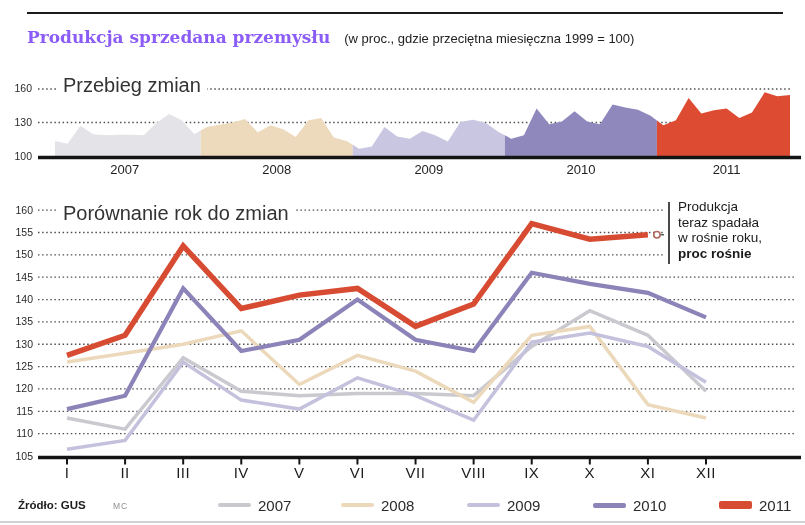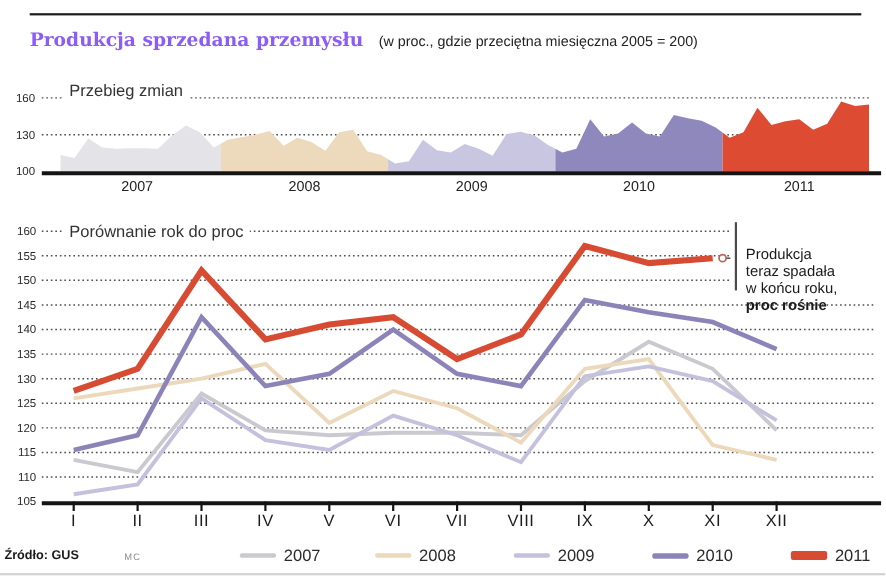--- a/index.html
+++ b/index.html
@@ -2,46 +2,46 @@
 <html><head>
 <meta charset="utf-8">
 <style>
   html,body{margin:0;padding:0;background:#fff;}
   #page{position:relative;width:805px;height:525px;background:#ffffff;overflow:hidden;
         font-family:"Liberation Sans",sans-serif;}
   .toprule{position:absolute;left:27px;top:12px;width:756px;height:2px;background:#1b1b1b;}
   .titlerow{position:absolute;left:27px;top:27px;display:flex;align-items:baseline;gap:14px;}
   .title{font-family:"DejaVu Serif",serif;font-weight:bold;font-size:17px;color:#8b5cf6;}
   .subtitle{font-size:13px;color:#222;}
-  .chart-label{position:absolute;background:#fff;padding:0 6px;font-size:15px;color:#333;}
+  .chart-label{position:absolute;background:#fff;padding:0 6px;font-size:20px;color:#333;}
   .chart-label.c1{left:57px;top:74px;}
   .chart-label.c2{left:57px;top:202px;}
   svg{position:absolute;left:0;}
   #chart1{top:70px;}
   #chart2{top:195px;}
   .annotation{position:absolute;left:664px;top:196px;width:141px;height:72px;background:#fff;}
   .annotation .bar{position:absolute;left:4px;top:6px;width:2px;height:62px;background:#4a4a4a;}
-  .annotation .txt{position:absolute;left:14px;top:3px;font-size:13.5px;line-height:15.5px;color:#1a1a1a;margin-top:24px;}
+  .annotation .txt{position:absolute;left:14px;top:3px;font-size:13.5px;line-height:15.5px;color:#1a1a1a;}
   .annotation .txt .b{font-weight:bold;}
-  .source{position:absolute;left:4px;top:499px;font-size:11.5px;font-weight:bold;color:#1b1b1b;}
+  .source{position:absolute;left:18px;top:499px;font-size:11.5px;font-weight:bold;color:#1b1b1b;}
   .mc{position:absolute;left:113px;top:501px;font-size:8.5px;font-weight:normal;letter-spacing:1px;color:#8f8f8f;}
   .legend-item{position:absolute;top:496px;display:flex;align-items:center;height:18px;}
   .legend-item .swatch{display:inline-block;width:33px;border-radius:2px;margin-right:7px;}
   .legend-item .lab{font-size:15px;color:#2b2b2b;}
   .botrule{position:absolute;left:0;top:521px;width:805px;height:2px;background:#d2d2d6;}
 </style>
 </head>
 <body>
 
 <div id="page">
   <div class="toprule"></div>
 
   <div class="titlerow">
     <span class="title">Produkcja sprzedana przemysłu</span>
-    <span class="subtitle">(w proc., gdzie przeciętna miesięczna 2005 = 200)</span>
+    <span class="subtitle">(w proc., gdzie przeciętna miesięczna 1999 = 100)</span>
   </div>
 
   <svg id="chart1" width="805" height="125" viewBox="0 0 805 125" xmlns="http://www.w3.org/2000/svg">
       <line x1="38" y1="52.499" x2="792" y2="52.499" stroke="#4f4f4f" stroke-width="1.3" stroke-dasharray="1.5 2.6"></line>
       <line x1="38" y1="18.998000000000005" x2="792" y2="18.998000000000005" stroke="#4f4f4f" stroke-width="1.3" stroke-dasharray="1.5 2.6"></line>
       <path d="M55.0,86 L55.0,70.9 L55.0,70.9 L67.7,73.7 L80.3,55.8 L93.0,64.2 L105.7,65.3 L118.4,64.8 L131.0,64.8 L143.7,65.3 L156.4,53.1 L169.1,44.1 L181.7,50.3 L194.4,64.2 L200.7,60.6 L200.7,86 Z" fill="#e3e3e8"></path>
       <text x="124.69827586206897" y="104" font-family="&quot;Liberation Sans&quot;,sans-serif" font-size="13" fill="#222" text-anchor="middle">2007</text>
       <path d="M200.7,86 L200.7,60.6 L207.1,57.0 L219.7,54.7 L232.4,52.5 L245.1,49.1 L257.8,62.5 L270.4,55.3 L283.1,59.2 L295.8,67.0 L308.4,50.3 L321.1,48.0 L333.8,67.6 L346.5,70.9 L352.8,74.8 L352.8,86 Z" fill="#edd9bc"></path>
       <text x="276.76724137931035" y="104" font-family="&quot;Liberation Sans&quot;,sans-serif" font-size="13" fill="#222" text-anchor="middle">2008</text>
       <path d="M352.8,86 L352.8,74.8 L359.1,78.7 L371.8,76.5 L384.5,57.0 L397.2,66.5 L409.8,68.7 L422.5,60.9 L435.2,65.3 L447.8,71.5 L460.5,51.9 L473.2,49.7 L485.9,53.1 L498.5,62.0 L504.9,65.3 L504.9,86 Z" fill="#c9c6e1"></path>
@@ -107,28 +107,28 @@
       <text x="531.72" y="283" font-family="&quot;Liberation Sans&quot;,sans-serif" font-size="15" fill="#1c1c1c" text-anchor="middle" letter-spacing="0.5">IX</text>
       <line x1="589.8100000000001" y1="261" x2="589.8100000000001" y2="269.5" stroke="#141414" stroke-width="2"></line>
       <text x="589.8100000000001" y="283" font-family="&quot;Liberation Sans&quot;,sans-serif" font-size="15" fill="#1c1c1c" text-anchor="middle" letter-spacing="0.5">X</text>
       <line x1="647.9000000000001" y1="261" x2="647.9000000000001" y2="269.5" stroke="#141414" stroke-width="2"></line>
       <text x="647.9000000000001" y="283" font-family="&quot;Liberation Sans&quot;,sans-serif" font-size="15" fill="#1c1c1c" text-anchor="middle" letter-spacing="0.5">XI</text>
       <line x1="705.99" y1="261" x2="705.99" y2="269.5" stroke="#141414" stroke-width="2"></line>
       <text x="705.99" y="283" font-family="&quot;Liberation Sans&quot;,sans-serif" font-size="15" fill="#1c1c1c" text-anchor="middle" letter-spacing="0.5">XII</text>
       <circle cx="656.9" cy="39.735000000000014" r="3.2" fill="#ffffff" stroke="#b06a5e" stroke-width="1.6"></circle>
       <line x1="660.5" y1="39.735000000000014" x2="668" y2="39.735000000000014" stroke="#555" stroke-width="1.4"></line>
     </svg>
-  <div class="chart-label c2">Porównanie rok do proc</div>
+  <div class="chart-label c2">Porównanie rok do zmian</div>
 
   <div class="annotation">
     <div class="bar"></div>
     <div class="txt">
         <div>Produkcja</div>
         <div>teraz spadała</div>
-        <div>w końcu roku,</div>
+        <div>w rośnie roku,</div>
         <div class="b">proc rośnie</div>
       </div>
   </div>
 
   <div class="source">Źródło: GUS</div>
   <div class="mc">MC</div>
   <div id="legend">
       <div class="legend-item" style="left: 218px;">
         <span class="swatch" style="background: rgb(201, 201, 207); height: 4px;"></span>
         <span class="lab">2007</span>

